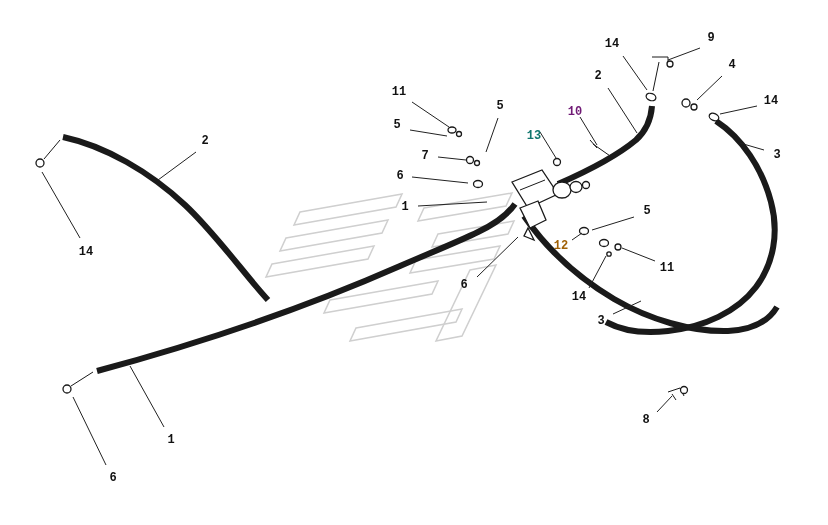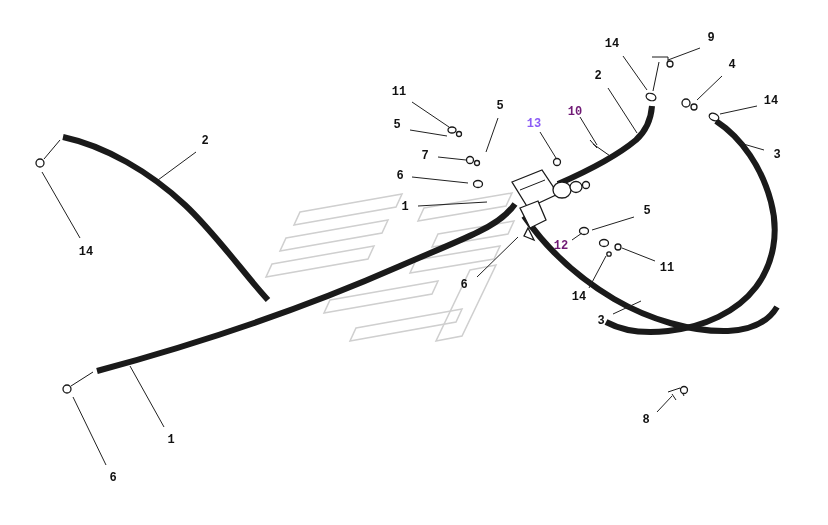--- a/index.html
+++ b/index.html
@@ -142,33 +142,33 @@
         <line x1="657" y1="412" x2="672" y2="396"></line>
       </g>
   </svg>
 
   <div id="callout-layer">
       <div class="callout" style="left: 86px; top: 252px; color: rgb(17, 17, 17);">14</div>
       <div class="callout" style="left: 205px; top: 141px; color: rgb(17, 17, 17);">2</div>
       <div class="callout" style="left: 399px; top: 92px; color: rgb(17, 17, 17);">11</div>
       <div class="callout" style="left: 397px; top: 125px; color: rgb(17, 17, 17);">5</div>
       <div class="callout" style="left: 500px; top: 106px; color: rgb(17, 17, 17);">5</div>
-      <div class="callout" style="left: 534px; top: 124px; color: #8b5cf6;">13</div>
+      <div class="callout" style="left: 534px; top: 136px; color: #0f766e;">13</div>
       <div class="callout" style="left: 575px; top: 112px; color: #701a75;">10</div>
       <div class="callout" style="left: 425px; top: 156px; color: rgb(17, 17, 17);">7</div>
       <div class="callout" style="left: 400px; top: 176px; color: rgb(17, 17, 17);">6</div>
       <div class="callout" style="left: 405px; top: 207px; color: rgb(17, 17, 17);">1</div>
       <div class="callout" style="left: 612px; top: 44px; color: rgb(17, 17, 17);">14</div>
       <div class="callout" style="left: 711px; top: 38px; color: rgb(17, 17, 17);">9</div>
       <div class="callout" style="left: 598px; top: 76px; color: rgb(17, 17, 17);">2</div>
       <div class="callout" style="left: 732px; top: 65px; color: rgb(17, 17, 17);">4</div>
       <div class="callout" style="left: 771px; top: 101px; color: rgb(17, 17, 17);">14</div>
       <div class="callout" style="left: 777px; top: 155px; color: rgb(17, 17, 17);">3</div>
       <div class="callout" style="left: 647px; top: 211px; color: rgb(17, 17, 17);">5</div>
-      <div class="callout" style="left: 561px; top: 246px; color: #701a75;">12</div>
+      <div class="callout" style="left: 561px; top: 246px; color: #a16207;">12</div>
       <div class="callout" style="left: 667px; top: 268px; color: rgb(17, 17, 17);">11</div>
       <div class="callout" style="left: 579px; top: 297px; color: rgb(17, 17, 17);">14</div>
       <div class="callout" style="left: 601px; top: 321px; color: rgb(17, 17, 17);">3</div>
       <div class="callout" style="left: 464px; top: 285px; color: rgb(17, 17, 17);">6</div>
       <div class="callout" style="left: 171px; top: 440px; color: rgb(17, 17, 17);">1</div>
       <div class="callout" style="left: 113px; top: 478px; color: rgb(17, 17, 17);">6</div>
       <div class="callout" style="left: 646px; top: 420px; color: rgb(17, 17, 17);">8</div>
     </div>
 
 </div>

